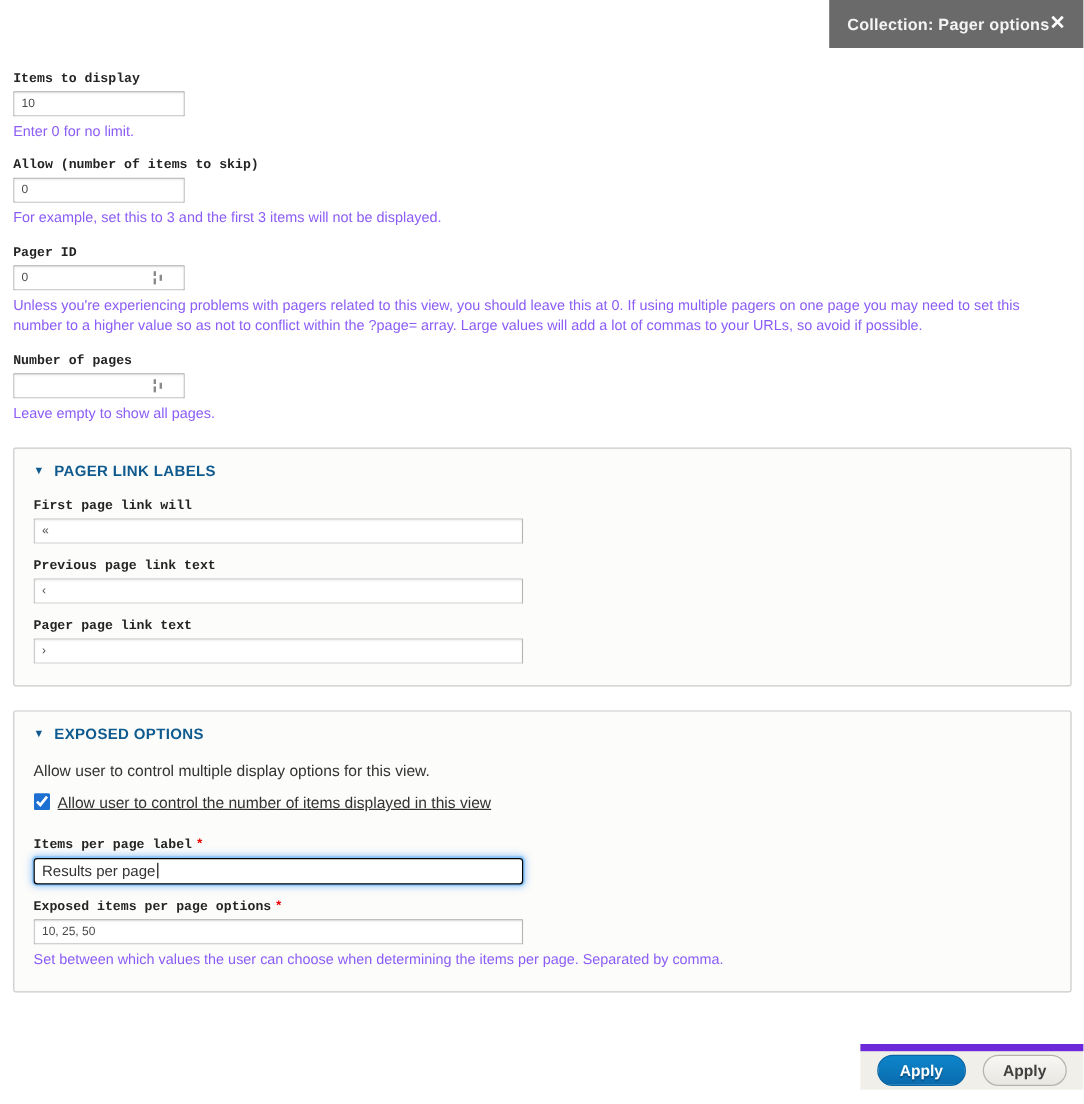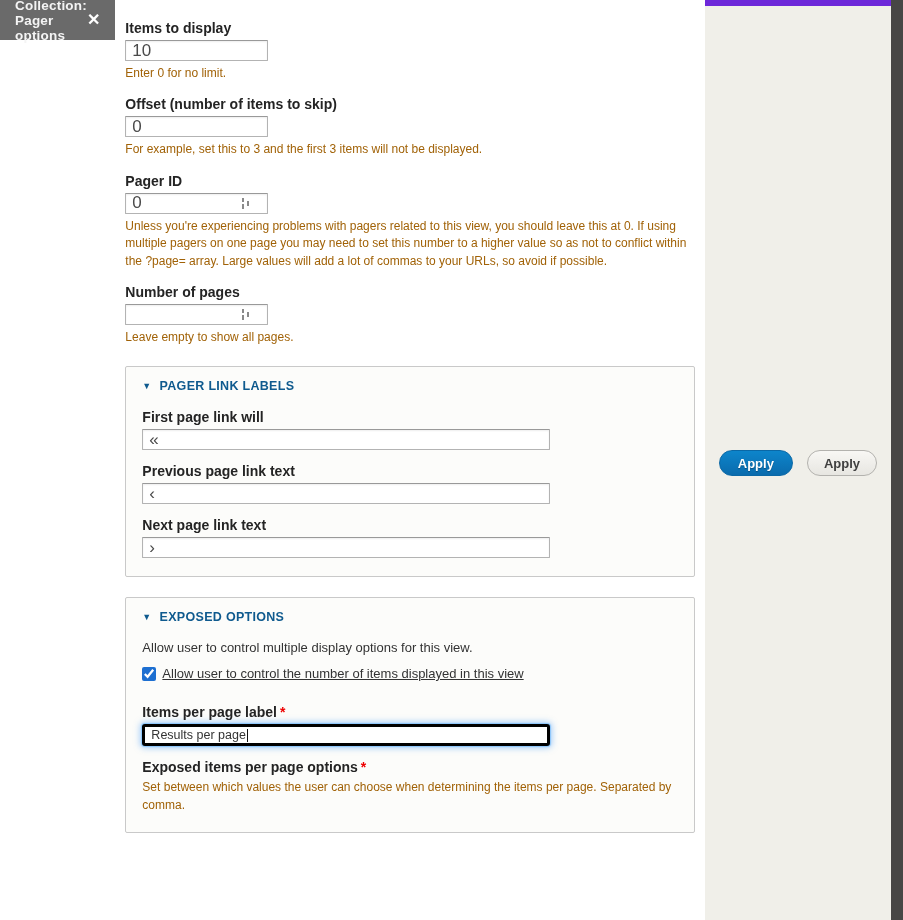--- a/index.html
+++ b/index.html
@@ -3,51 +3,51 @@
 <meta charset="utf-8">
 <style>
   * { box-sizing: border-box; }
   html, body { margin: 0; padding: 0; }
   body {
     width: 903px; height: 920px;
     font-family: "Liberation Sans", sans-serif;
     background: #ffffff; color: #222;
     overflow: hidden;
   }
-  .modal { display: flex; width: 903px; height: 920px; }
+  .modal { display: flex; flex-direction: column; width: 903px; height: 920px; align-items: flex-end; }
 
   
   .modal-header {
     flex: 0 0 40px; height: 40px; background: #6a6a6a;
     display: flex; align-items: center; justify-content: space-between;
     padding: 0 15px;
   }
   .modal-title { color: #f4f4f4; font-weight: bold; font-size: 13.5px; letter-spacing: .2px; }
   .modal-close { color: #ffffff; font-size: 16px; font-weight: bold; line-height: 1; cursor: pointer; }
 
   
   .modal-content { flex: 1 1 auto; padding: 20px 10px 0 10px; overflow: hidden; }
 
   .form-item { margin: 0 0 14px 0; }
-  .form-item .item-label { display: block; font-size: 14px; font-weight: bold; color: #242424; margin-bottom: 4px; }
+  .form-item .item-label { display: block; font-size: 11px; font-weight: bold; color: #242424; margin-bottom: 4px; font-family: Liberation Mono, monospace; }
   .req { color: #ee0000; font-weight: bold; margin-left: 3px; }
 
   input.text {
     height: 21px; padding: 2px 6px;
     border: 1px solid #b3b3b3; border-top-color: #999;
     border-radius: 1px;
-    font-family: inherit; font-size: 17px; color: #4a4a4a;
+    font-family: inherit; font-size: 10px; color: #4a4a4a;
     background: #fff; box-shadow: inset 0 1px 2px rgba(0,0,0,.07);
   }
   input.small { width: 143px; }
   input.wide { width: 408px; }
   .number-wrap { position: relative; display: inline-block; }
   .spin-icon { position: absolute; right: 17px; top: 4px; width: 10px; height: 13px; pointer-events: none; }
 
-  .description { font-size: 12px; color: #a16207; margin-top: 4px; line-height: 1.45; max-width: 882px; }
+  .description { font-size: 12px; color: #8b5cf6; margin-top: 4px; line-height: 1.45; max-width: 882px; }
 
   
   .fieldset {
     border: 1px solid #c9c9c9; background: #fcfcfa; border-radius: 2px;
     margin: 20px 0 18px 0; padding: 11px 16px 14px 16px;
   }
   .legend {
     display: flex; align-items: center; gap: 8px;
     color: #0f5a8e; font-weight: bold; font-size: 12.5px; letter-spacing: .3px;
     cursor: pointer; margin: 1px 0 16px 0;
@@ -57,21 +57,21 @@
   .fieldset .form-item:last-child { margin-bottom: 4px; }
 
   
   .checkbox-row { display: flex; align-items: center; gap: 6px; font-size: 13px; color: #333; margin: 11px 0 23px 0; cursor: default; text-decoration: underline; }
   .checkbox-row input[type="checkbox"] { width: 14px; height: 14px; margin: 0; accent-color: #1d6fd1; }
   .intro-text { font-size: 13px; color: #333; margin: 2px 0 10px 0; }
 
   
   .input-focused {
     width: 408px; height: 22px; background: #fff;
-    border: 3px solid #000000; border-radius: 3px;
+    border: 1px solid #000000; border-radius: 3px;
     box-shadow: 0 0 1px 1px #8cc6fb, 0 0 6px 2px rgba(77,160,250,.5);
     display: flex; align-items: center; padding: 2px 6px;
     font-size: 12.5px; color: #333;
   }
   .caret { width: 1px; height: 13px; background: #111; margin-left: 1px; }
 
   
   .modal-footer {
     flex: 0 0 38px; background: #f0efe9; border-top: 6px solid #6d28d9;
     display: flex; align-items: center; gap: 14px; padding: 0 14px;
@@ -104,21 +104,21 @@
 
   <div class="modal-content">
 
     <div class="form-item">
       <label class="item-label">Items to display</label>
       <input class="text small" type="text" value="10" style="">
       <div class="description">Enter 0 for no limit.</div>
     </div>
 
     <div class="form-item">
-      <label class="item-label">Offset (number of items to skip)</label>
+      <label class="item-label">Allow (number of items to skip)</label>
       <input class="text small" type="text" value="0" style="">
       <div class="description">For example, set this to 3 and the first 3 items will not be displayed.</div>
     </div>
 
     <div class="form-item">
       <label class="item-label">Pager ID</label>
       <span class="number-wrap">
         <input class="text small" type="text" value="0" style="">
         <svg class="spin-icon" viewBox="0 0 10 13" xmlns="http://www.w3.org/2000/svg">
           <rect x="1" y="1" width="2" height="4" fill="#8a8a8a"></rect>
@@ -152,21 +152,21 @@
         <label class="item-label">First page link will</label>
         <input class="text wide" type="text" value="«" style="">
       </div>
 
       <div class="form-item">
         <label class="item-label">Previous page link text</label>
         <input class="text wide" type="text" value="‹" style="">
       </div>
 
       <div class="form-item">
-        <label class="item-label">Next page link text</label>
+        <label class="item-label">Pager page link text</label>
         <input class="text wide" type="text" value="›" style="">
       </div>
 
     </div>
 
     <div class="fieldset">
       <div class="legend">
         <span class="tri">▼</span>
         <span>EXPOSED OPTIONS</span>
       </div>
@@ -181,20 +181,21 @@
       <div class="form-item">
         <label class="item-label"><span>Items per page label</span><span class="req">*</span></label>
         <div class="input-focused">
           <span>Results per page</span>
           <span class="caret"></span>
         </div>
       </div>
 
       <div class="form-item">
         <label class="item-label"><span>Exposed items per page options</span><span class="req">*</span></label>
+        <input class="text wide" type="text" value="10, 25, 50" style="">
         <div class="description">Set between which values the user can choose when determining the items per page. Separated by comma.</div>
       </div>
 
     </div>
 
   </div>
 
   <div class="modal-footer">
     <button class="btn btn-apply">Apply</button>
     <button class="btn btn-cancel">Apply</button>

